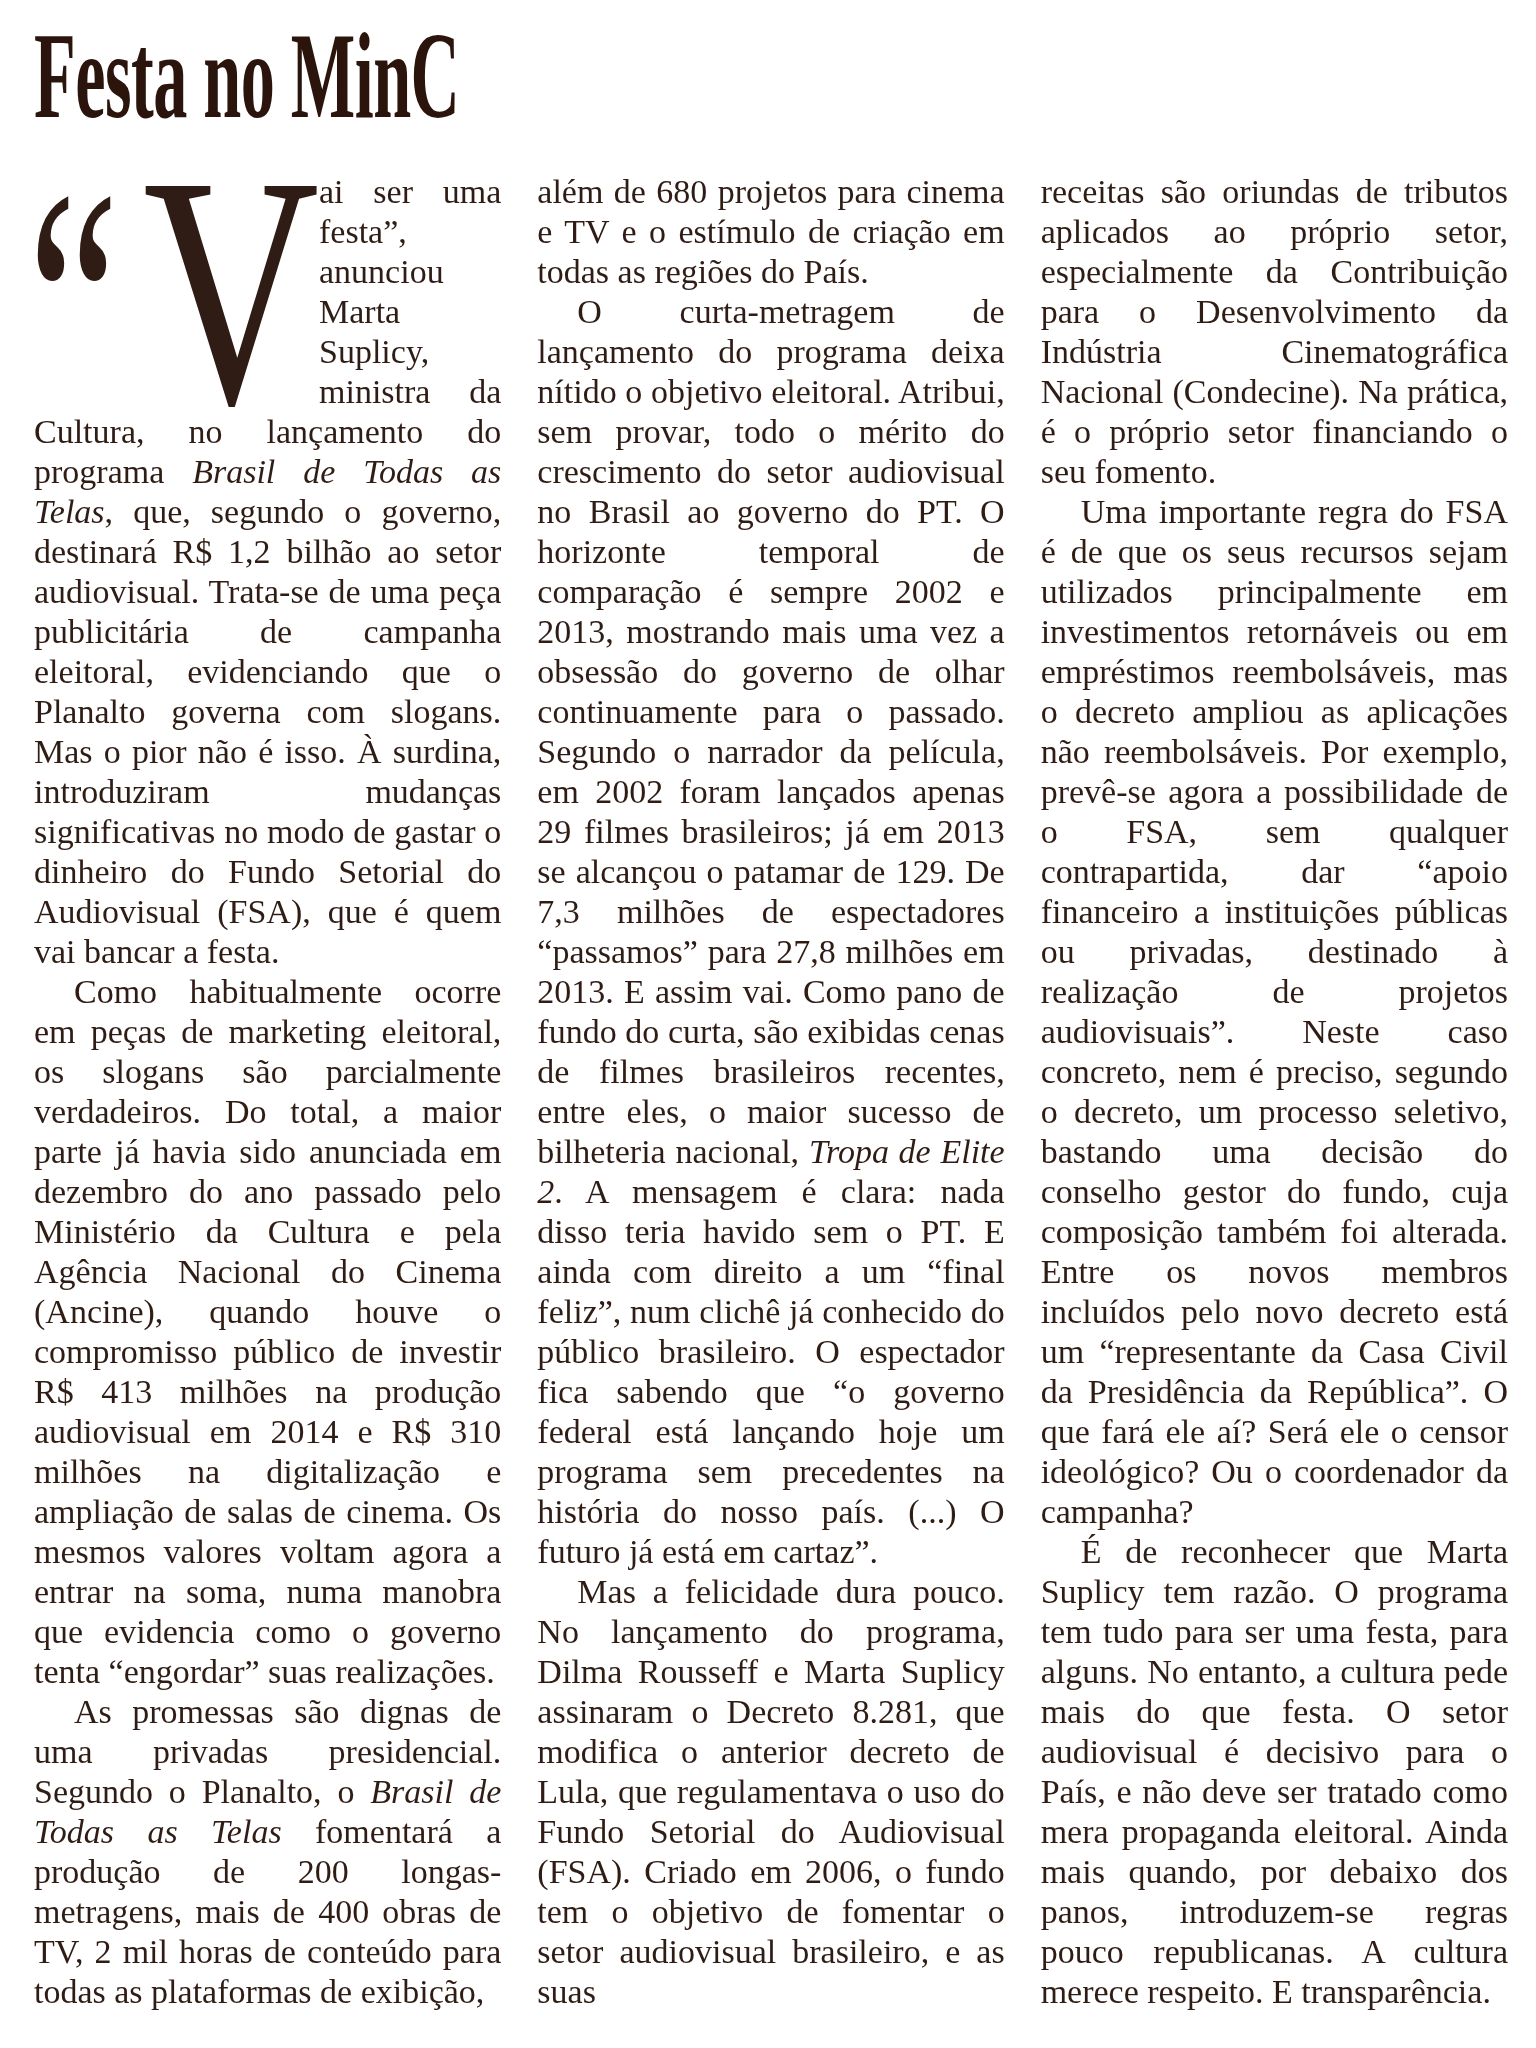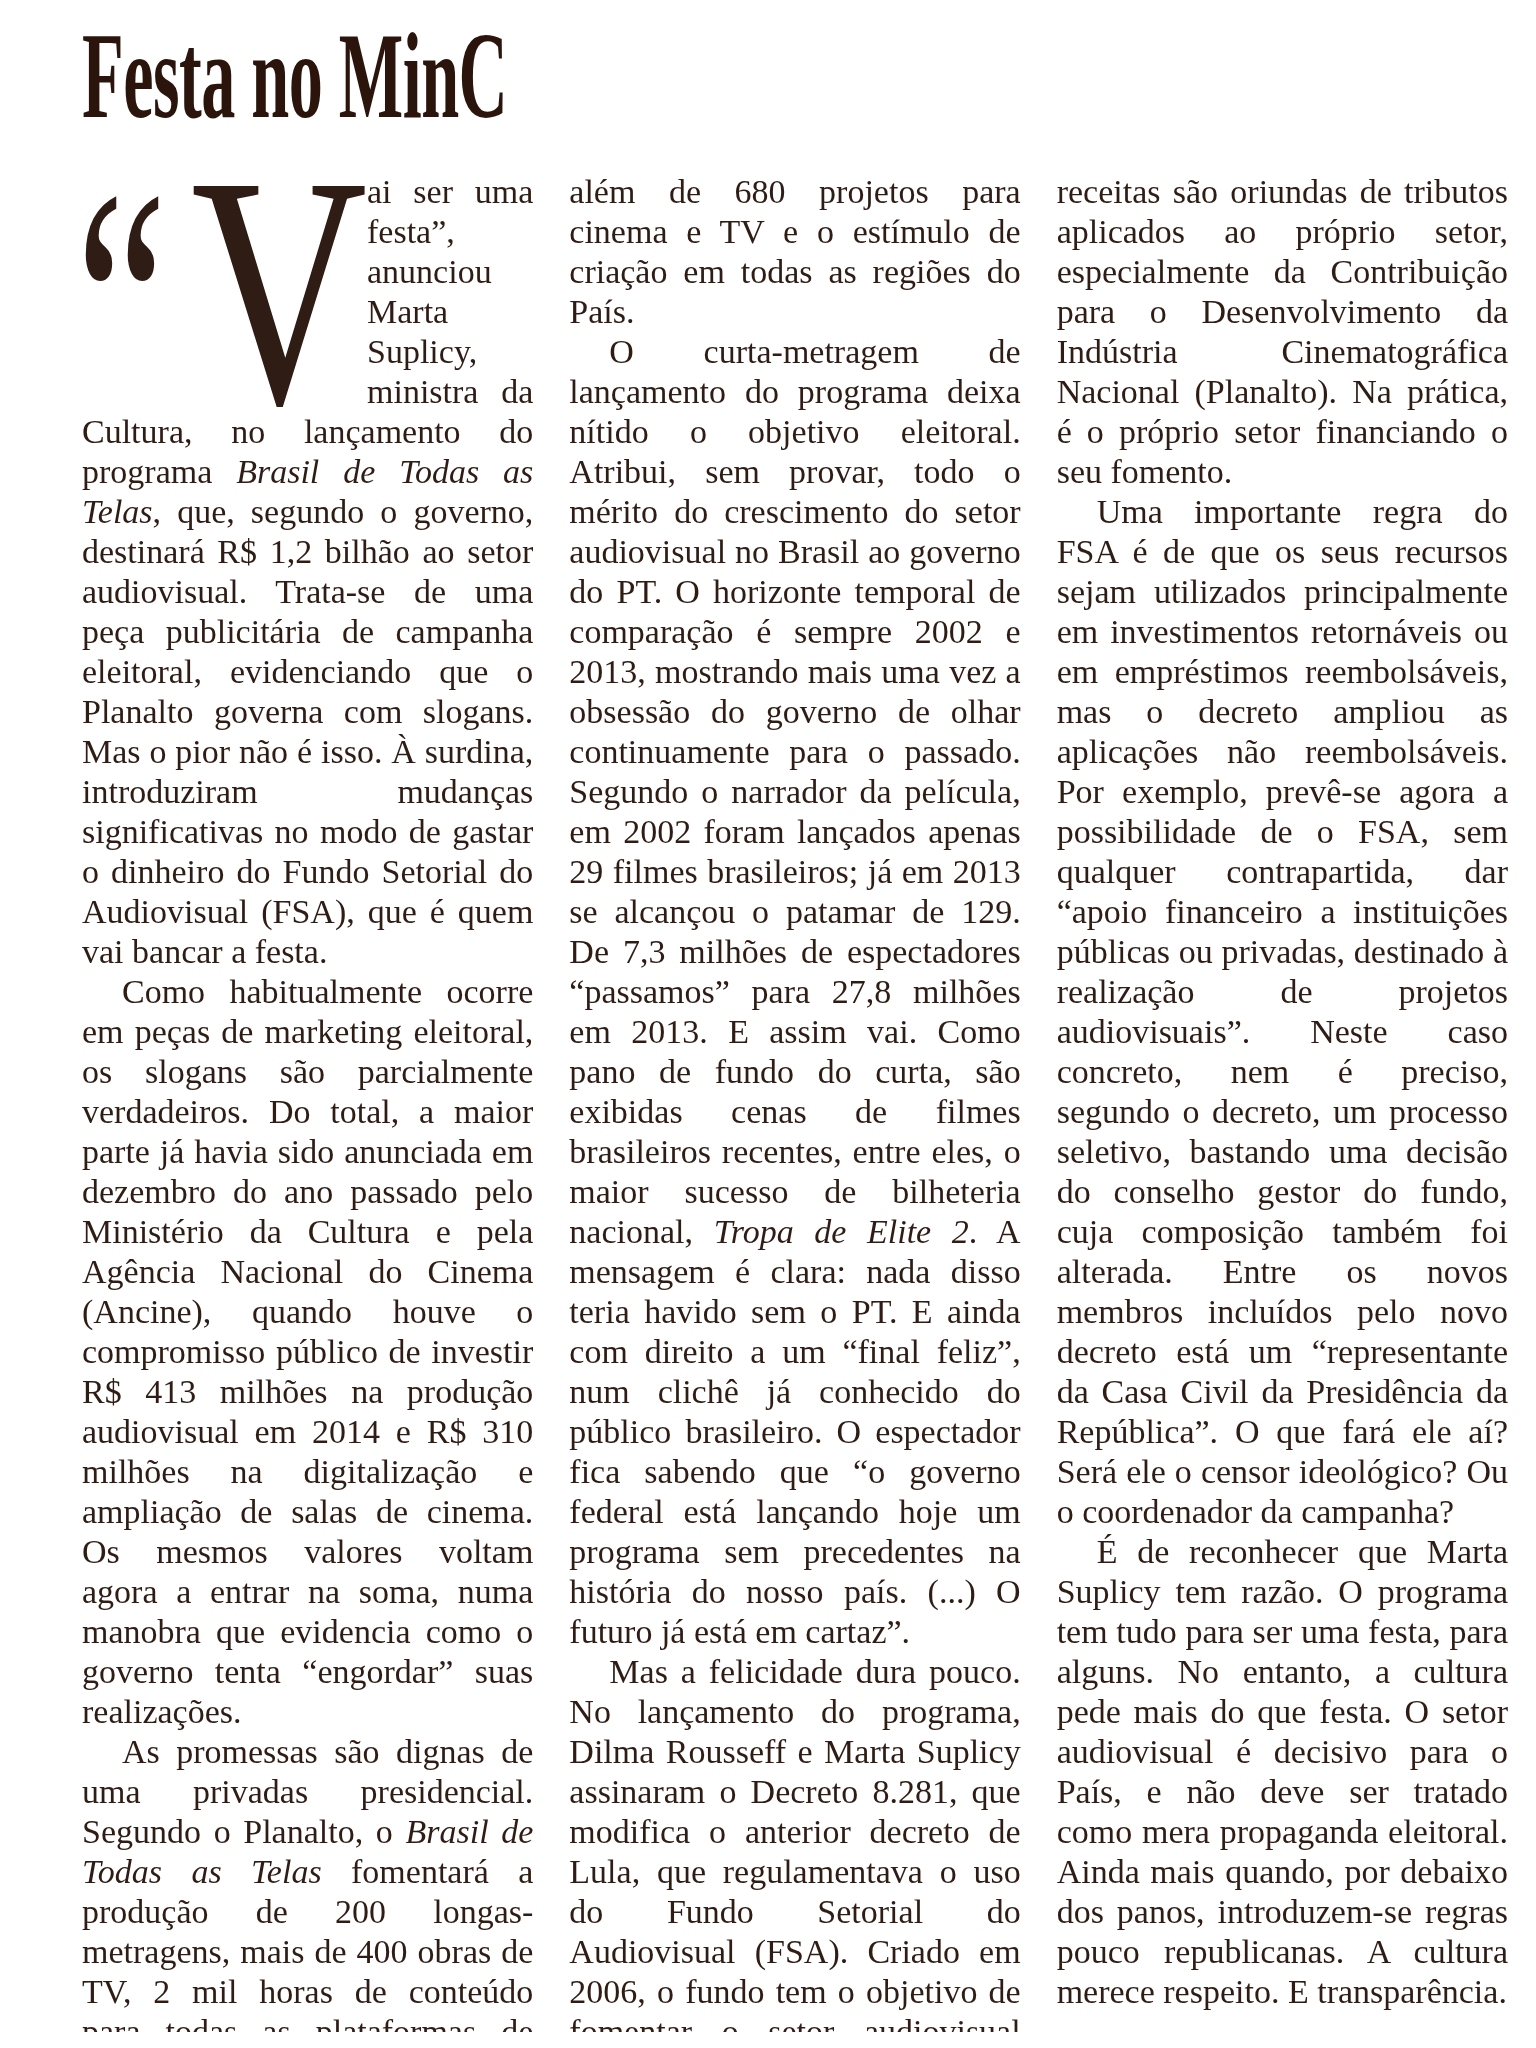--- a/index.html
+++ b/index.html
@@ -8,21 +8,21 @@
     --bg-color:#ffffff;
   }
   html,body{margin:0;padding:0;}
   body{
     width:1536px;height:2048px;
     background:var(--bg-color);
     color:var(--text-color);
     font-family:"Liberation Serif", serif;
     overflow:hidden;
   }
-  .page{padding:14px 28px 0 34px;margin-left:48px;}
+  .page{padding:14px 28px 0 34px;}
   .headline{
     margin:0;
     font-size:122px;
     line-height:1.02;
     font-weight:bold;
     color:var(--title-color);
     white-space:nowrap;
     transform:scaleX(0.56);
     transform-origin:left top;
     letter-spacing:-1px;
@@ -86,18 +86,18 @@
           </span><span>ai ser uma festa”, anunciou Marta Suplicy, ministra da Cultura, no lançamento do programa </span><i>Brasil de Todas as Telas</i><span>, que, segundo o governo, destinará R$ 1,2 bilhão ao setor audiovisual. Trata-se de uma peça publicitária de campanha eleitoral, evidenciando que o Planalto governa com slogans. Mas o pior não é isso. À surdina, introduziram mudanças significativas no modo de gastar o dinheiro do Fundo Setorial do Audiovisual (FSA), que é quem vai bancar a festa.</span></p>
         <p class="indent"><span>Como habitualmente ocorre em peças de marketing eleitoral, os slogans são parcialmente verdadeiros. Do total, a maior parte já havia sido anunciada em dezembro do ano passado pelo Ministério da Cultura e pela Agência Nacional do Cinema (Ancine), quando houve o compromisso público de investir R$ 413 milhões na produção audiovisual em 2014 e R$ 310 milhões na digitalização e ampliação de salas de cinema. Os mesmos valores voltam agora a entrar na soma, numa manobra que evidencia como o governo tenta “engordar” suas realizações.</span></p>
         <p class="indent"><span>As promessas são dignas de uma privadas presidencial. Segundo o Planalto, o </span><i>Brasil de Todas as Telas</i><span> fomentará a produção de 200 longas-metragens, mais de 400 obras de TV, 2 mil horas de conteúdo para todas as plataformas de exibição,</span></p>
       </div>
     <div class="col">
         <p class=""><span>além de 680 projetos para cinema e TV e o estímulo de criação em todas as regiões do País.</span></p>
         <p class="indent"><span>O curta-metragem de lançamento do programa deixa nítido o objetivo eleitoral. Atribui, sem provar, todo o mérito do crescimento do setor audiovisual no Brasil ao governo do PT. O horizonte temporal de comparação é sempre 2002 e 2013, mostrando mais uma vez a obsessão do governo de olhar continuamente para o passado. Segundo o narrador da película, em 2002 foram lançados apenas 29 filmes brasileiros; já em 2013 se alcançou o patamar de 129. De 7,3 milhões de espectadores “passamos” para 27,8 milhões em 2013. E assim vai. Como pano de fundo do curta, são exibidas cenas de filmes brasileiros recentes, entre eles, o maior sucesso de bilheteria nacional, </span><i>Tropa de Elite 2</i><span>. A mensagem é clara: nada disso teria havido sem o PT. E ainda com direito a um “final feliz”, num clichê já conhecido do público brasileiro. O espectador fica sabendo que “o governo federal está lançando hoje um programa sem precedentes na história do nosso país. (...) O futuro já está em cartaz”.</span></p>
         <p class="indent"><span>Mas a felicidade dura pouco. No lançamento do programa, Dilma Rousseff e Marta Suplicy assinaram o Decreto 8.281, que modifica o anterior decreto de Lula, que regulamentava o uso do Fundo Setorial do Audiovisual (FSA). Criado em 2006, o fundo tem o objetivo de fomentar o setor audiovisual brasileiro, e as suas</span></p>
       </div>
     <div class="col">
-        <p class=""><span>receitas são oriundas de tributos aplicados ao próprio setor, especialmente da Contribuição para o Desenvolvimento da Indústria Cinematográfica Nacional (Planalto). Na prática, é o próprio setor financiando o seu fomento.</span></p>
+        <p class=""><span>receitas são oriundas de tributos aplicados ao próprio setor, especialmente da Contribuição para o Desenvolvimento da Indústria Cinematográfica Nacional (Condecine). Na prática, é o próprio setor financiando o seu fomento.</span></p>
         <p class="indent"><span>Uma importante regra do FSA é de que os seus recursos sejam utilizados principalmente em investimentos retornáveis ou em empréstimos reembolsáveis, mas o decreto ampliou as aplicações não reembolsáveis. Por exemplo, prevê-se agora a possibilidade de o FSA, sem qualquer contrapartida, dar “apoio financeiro a instituições públicas ou privadas, destinado à realização de projetos audiovisuais”. Neste caso concreto, nem é preciso, segundo o decreto, um processo seletivo, bastando uma decisão do conselho gestor do fundo, cuja composição também foi alterada. Entre os novos membros incluídos pelo novo decreto está um “representante da Casa Civil da Presidência da República”. O que fará ele aí? Será ele o censor ideológico? Ou o coordenador da campanha?</span></p>
         <p class="indent"><span>É de reconhecer que Marta Suplicy tem razão. O programa tem tudo para ser uma festa, para alguns. No entanto, a cultura pede mais do que festa. O setor audiovisual é decisivo para o País, e não deve ser tratado como mera propaganda eleitoral. Ainda mais quando, por debaixo dos panos, introduzem-se regras pouco republicanas. A cultura merece respeito. E transparência.</span></p>
       </div>
   </div>
 </div>
 
 </body></html>

